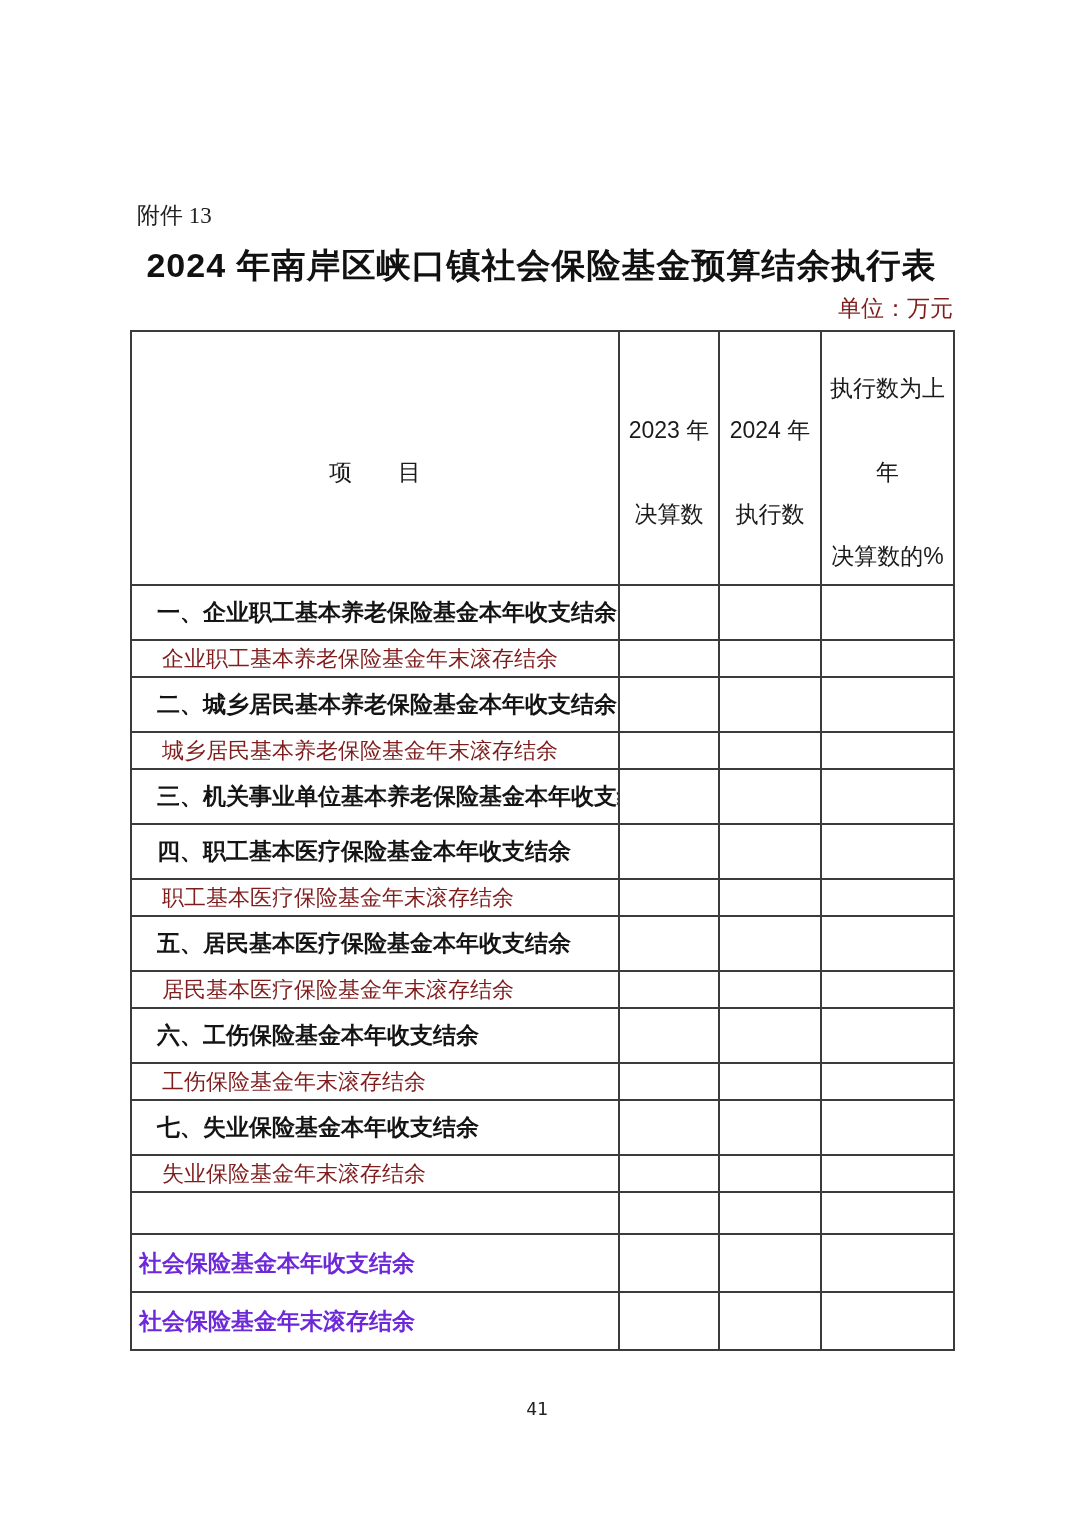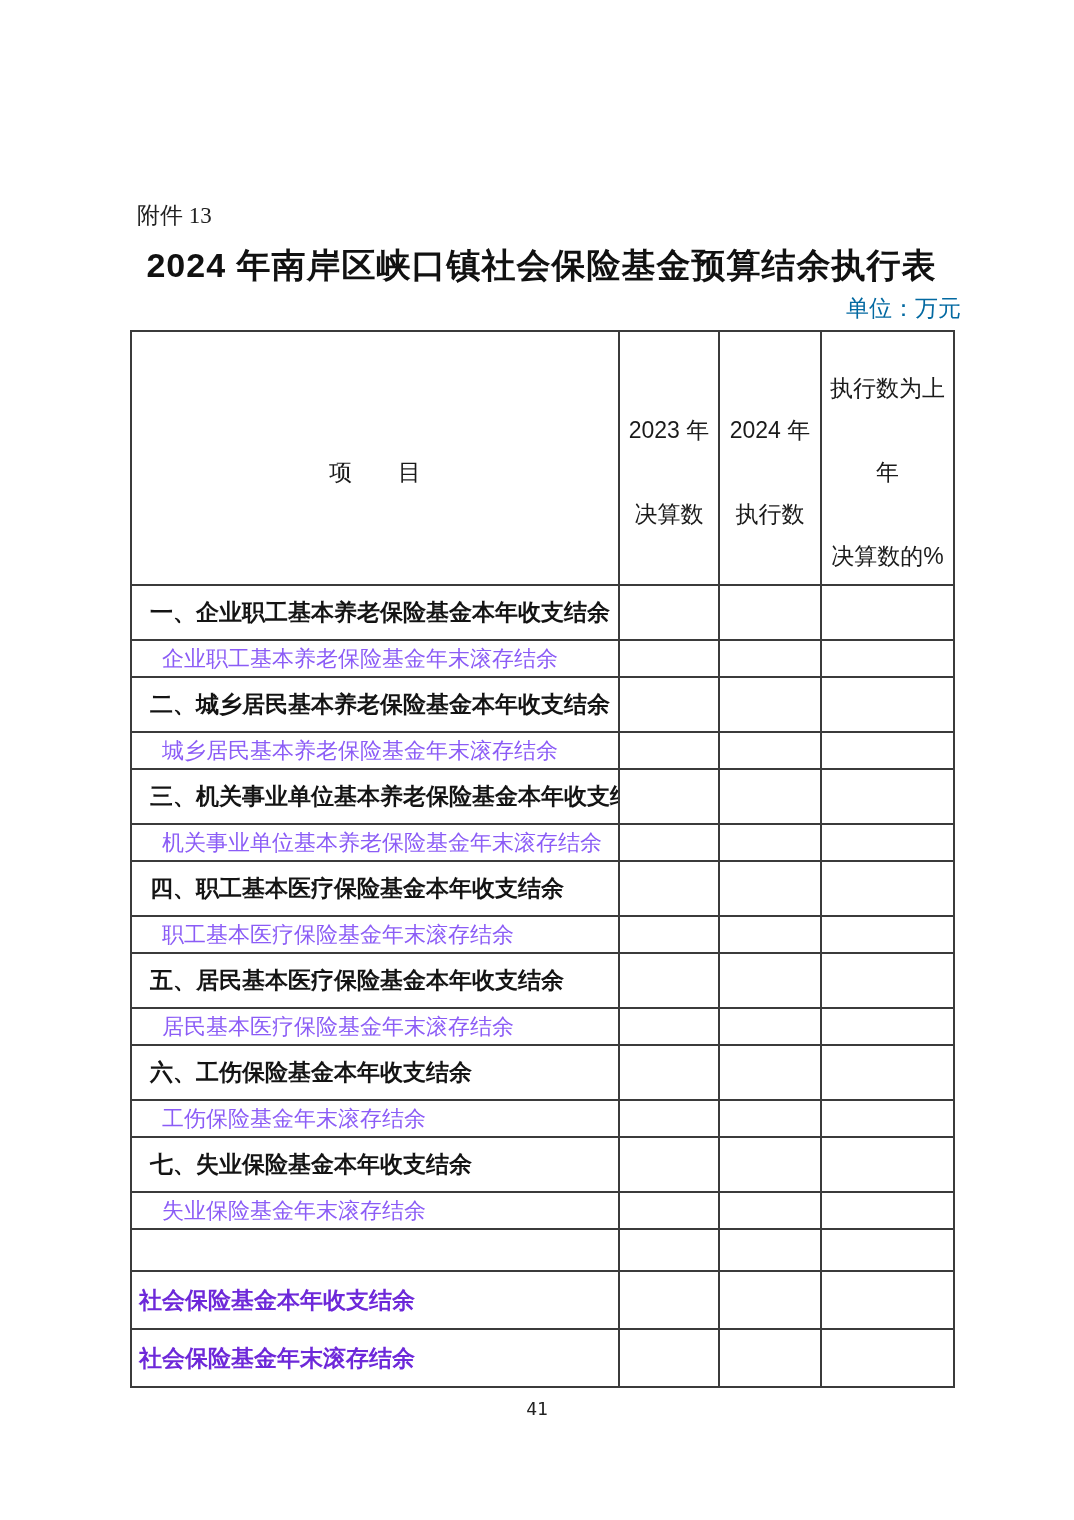--- a/index.html
+++ b/index.html
@@ -30,27 +30,27 @@
     text-align: center;
     font-family: Liberation Sans, sans-serif;
     font-weight: bold;
     font-size: 34px;
     letter-spacing: 1px;
     color: #111;
     white-space: nowrap;
   }
   .unit-label {
     position: absolute;
-    left: 138px;
+    left: 130px;
     top: 293px;
     width: 823px;
     text-align: right;
     font-family: "Liberation Serif", serif;
     font-size: 23px;
-    color: #0369a1;
+    color: #7f1d1d;
   }
   table.budget-table {
     position: absolute;
     left: 130px;
     top: 330px;
     width: 823px;
     border-collapse: collapse;
     table-layout: fixed;
     background: #fff;
   }
@@ -75,29 +75,29 @@
   tr.row-empty { height: 42px; }
   tr.row-total { height: 58px; }
   td.label-cell {
     text-align: left;
     white-space: nowrap;
   }
   tr.row-main td.label-cell {
     font-family: "Liberation Sans", sans-serif;
     font-weight: bold;
     font-size: 23px;
-    padding-left: 18px;
+    padding-left: 25px;
     color: #141414;
   }
   tr.row-sub td.label-cell {
     font-family: "Liberation Serif", serif;
     font-weight: normal;
     font-size: 22px;
     padding-left: 30px;
-    color: #8b5cf6;
+    color: #7f1d1d;
   }
   tr.row-total td.label-cell {
     font-family: "Liberation Sans", sans-serif;
     font-weight: bold;
     font-size: 23px;
     padding-left: 7px;
     color: #6d28d9;
   }
   td.value-cell {
     text-align: right;
@@ -177,26 +177,20 @@
         <td class="value-cell"></td>
         <td class="value-cell"></td>
         <td class="value-cell"></td>
       </tr>
       <tr class="row-main">
         <td class="label-cell">三、机关事业单位基本养老保险基金本年收支结余</td>
         <td class="value-cell"></td>
         <td class="value-cell"></td>
         <td class="value-cell"></td>
       </tr>
-      <tr class="row-sub">
-        <td class="label-cell">机关事业单位基本养老保险基金年末滚存结余</td>
-        <td class="value-cell"></td>
-        <td class="value-cell"></td>
-        <td class="value-cell"></td>
-      </tr>
       <tr class="row-main">
         <td class="label-cell">四、职工基本医疗保险基金本年收支结余</td>
         <td class="value-cell"></td>
         <td class="value-cell"></td>
         <td class="value-cell"></td>
       </tr>
       <tr class="row-sub">
         <td class="label-cell">职工基本医疗保险基金年末滚存结余</td>
         <td class="value-cell"></td>
         <td class="value-cell"></td>

